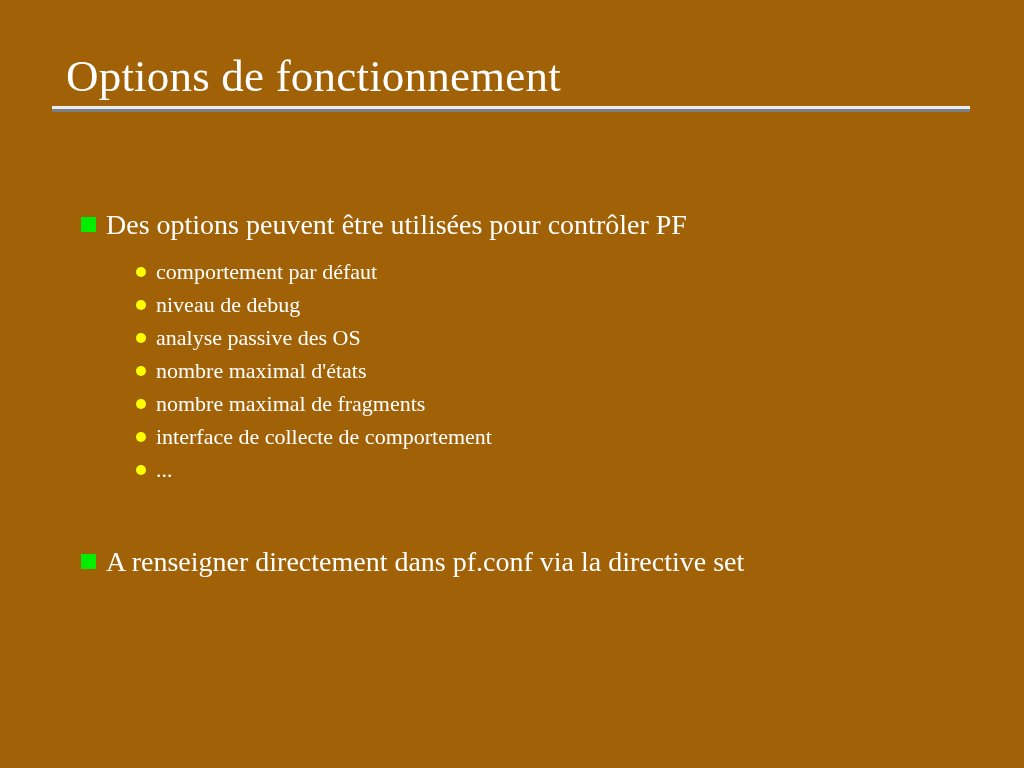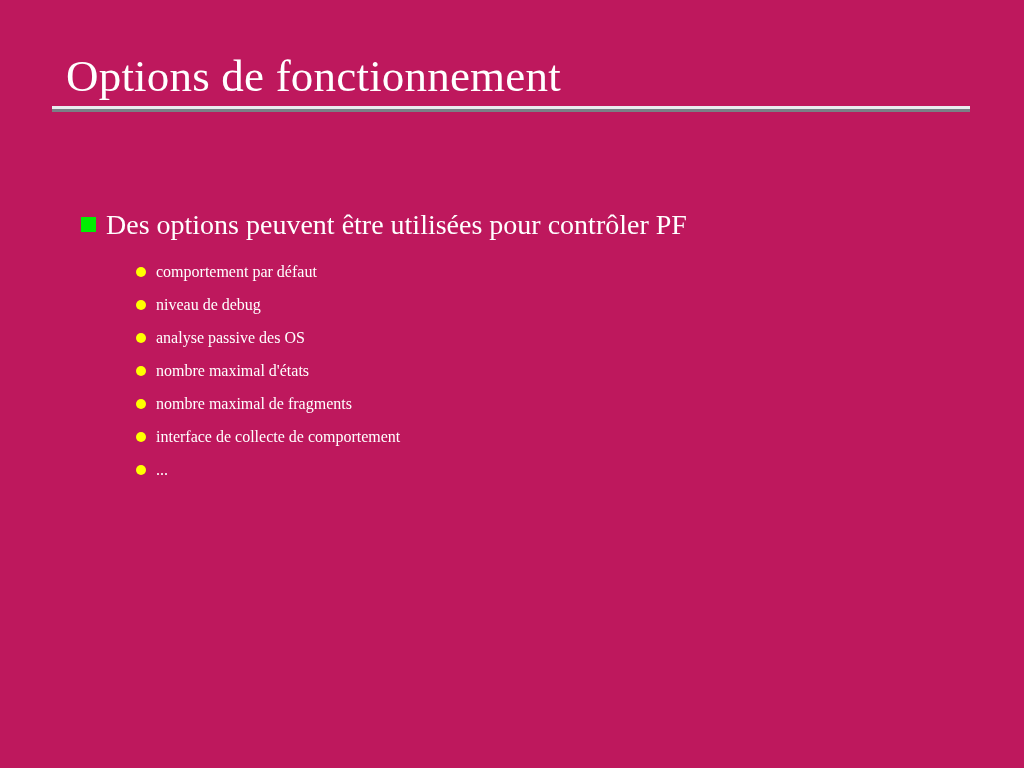--- a/index.html
+++ b/index.html
@@ -12,21 +12,21 @@
     height: 768px;
     overflow: hidden;
     background: #36699f;
     font-family: "Liberation Serif", "DejaVu Serif", serif;
     -webkit-font-smoothing: antialiased;
   }
   .slide {
     position: relative;
     width: 1024px;
     height: 768px;
-    background: #be185d;
+    background: #a16207;
     box-sizing: border-box;
     padding-left: 44px;
   }
 
   
   .title-block {
     position: absolute;
     left: 52px;
     top: 50px;
     width: 920px;
@@ -94,21 +94,21 @@
   }
 
   ul.lvl2 {
     list-style: none;
     margin: 6px 0 0 0;
     padding: 0 0 0 28px;
   }
   li.lvl2-item {
     position: relative;
     padding-left: 22px;
-    font-size: 16px;
+    font-size: 22px;
     line-height: 33px;
     color: #ffffff;
   }
   .bullet-dot {
     position: absolute;
     left: 2px;
     top: 12px;
     width: 10px;
     height: 10px;
     border-radius: 50%;
@@ -167,17 +167,21 @@
           </li>
           <li class="lvl2-item">
             <span class="bullet-dot"></span>
             <span>...</span>
           </li>
         </ul>
       </li>
 
       <li class="gap-block"></li>
 
+      <li class="lvl1-item">
+        <span class="bullet-square"></span>
+        <span class="lvl1-text">A renseigner directement dans pf.conf via la directive set</span>
+      </li>
 
     </ul>
   </div>
 
 </div>
 
 </body></html>

